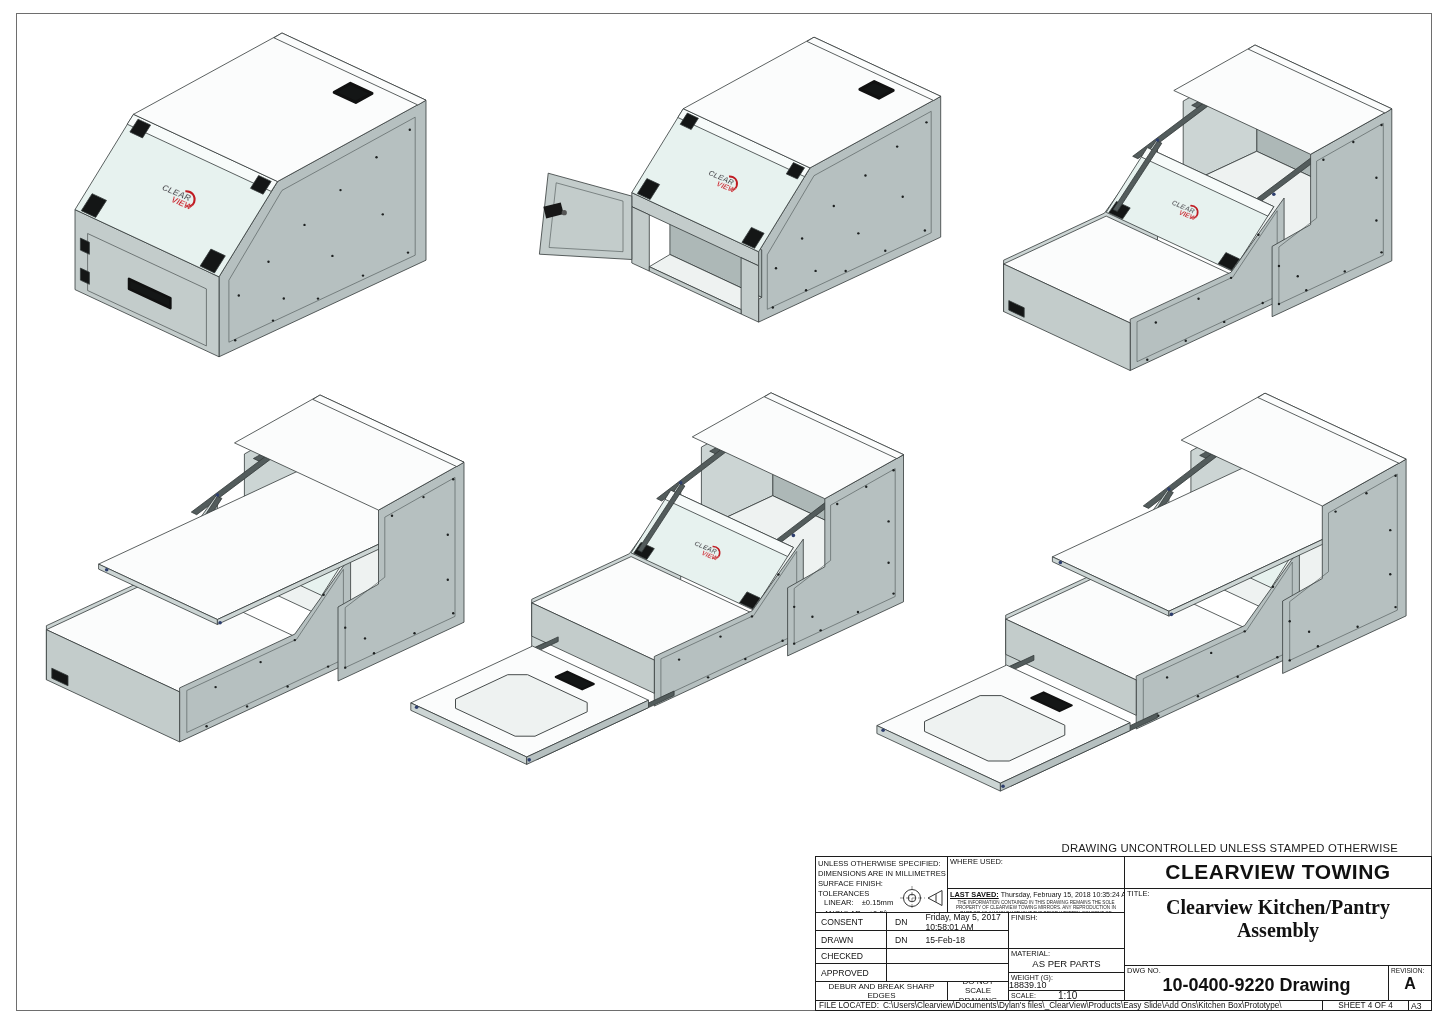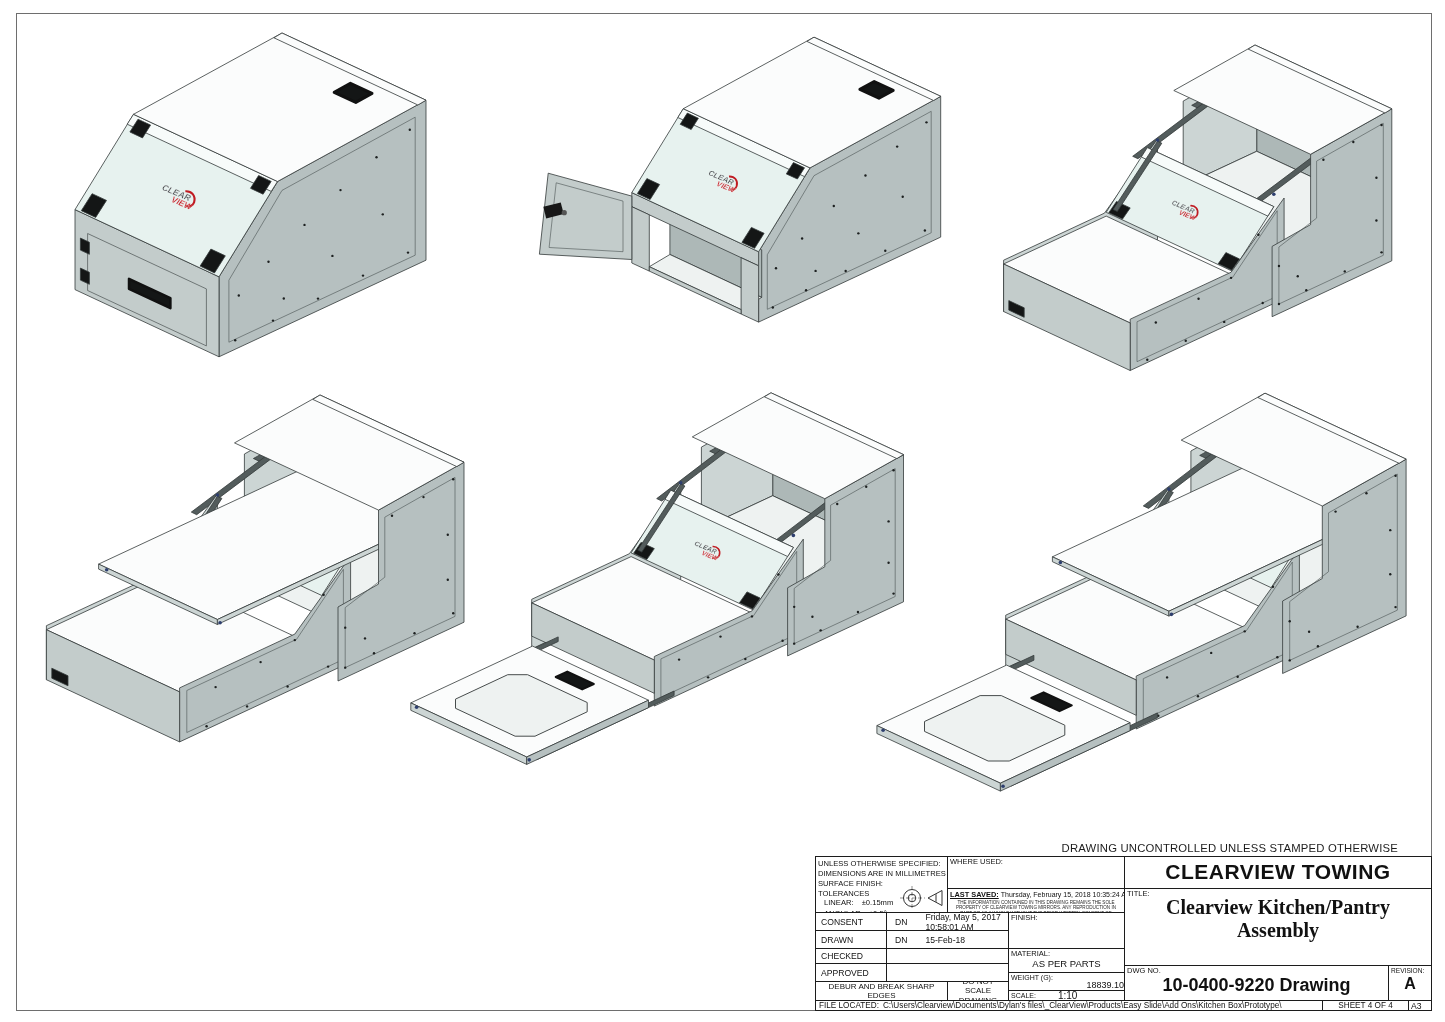--- a/index.html
+++ b/index.html
@@ -381,21 +381,21 @@
 
   <div class="cell" style="left:1008px;top:912px;width:117px;height:37px">
     <span class="lblTop">FINISH:</span>
   </div>
   <div class="cell" style="left:1008px;top:948px;width:117px;height:25px">
     <span class="lblTop">MATERIAL:</span>
     <div class="valcenter" style="margin-top:9px">AS PER PARTS</div>
   </div>
   <div class="cell" style="left:1008px;top:972px;width:117px;height:19px">
     <span class="lblTop" style="font-size:7px">WEIGHT (G):</span>
-    <div style="text-align:right;font-size:9px;margin-top:7px">18839.10</div>
+    <div style="text-align:left;font-size:9px;margin-top:7px">18839.10</div>
   </div>
   <div class="cell" style="left:1008px;top:990px;width:117px;height:11px;display:flex;align-items:center">
     <span style="font-size:7px;padding-left:2px">SCALE:</span>
     <span style="font-size:10px;margin-left:22px">1:10</span>
   </div>
 
   <div class="cell" style="left:1124px;top:888px;width:308px;height:78px">
     <span class="lblTop">TITLE:</span>
     <div style="text-align:center;font-family:'Liberation Serif',serif;font-weight:bold;font-size:20px;margin-top:7px">Clearview Kitchen/Pantry Assembly</div>
   </div>

